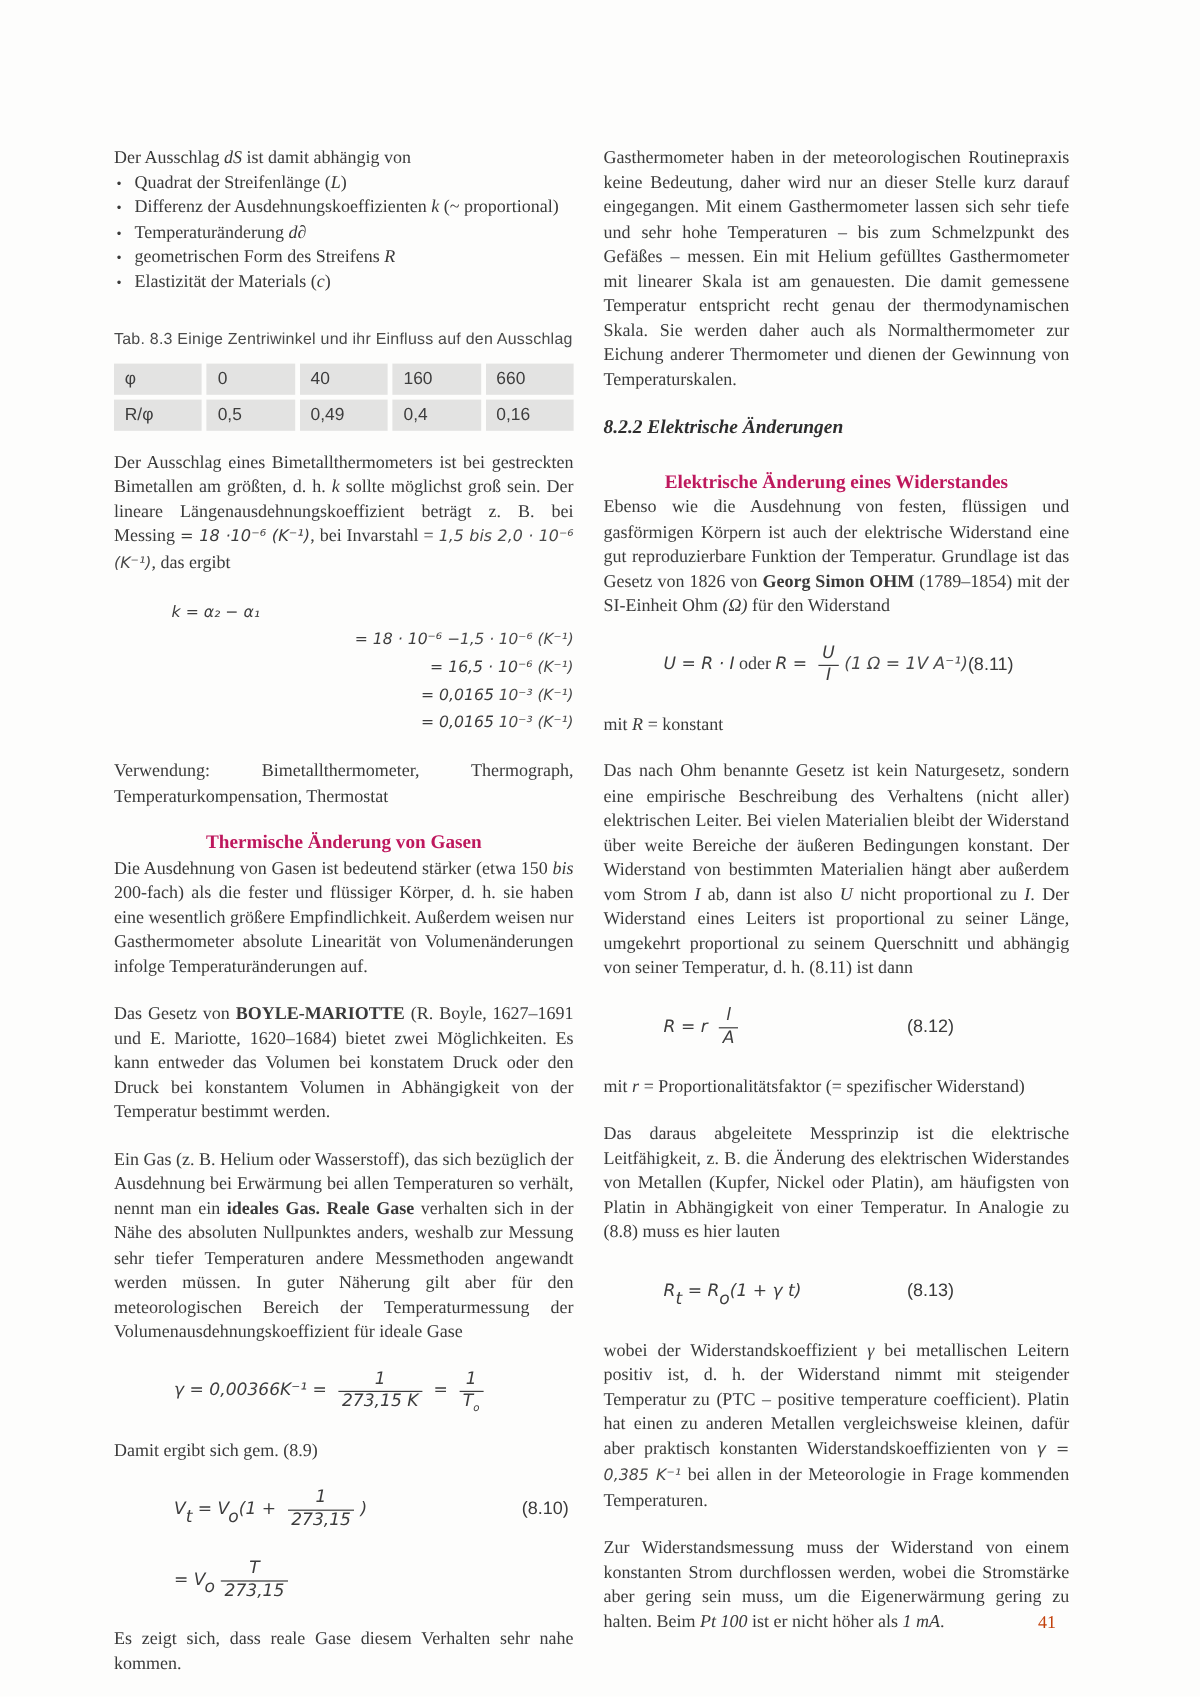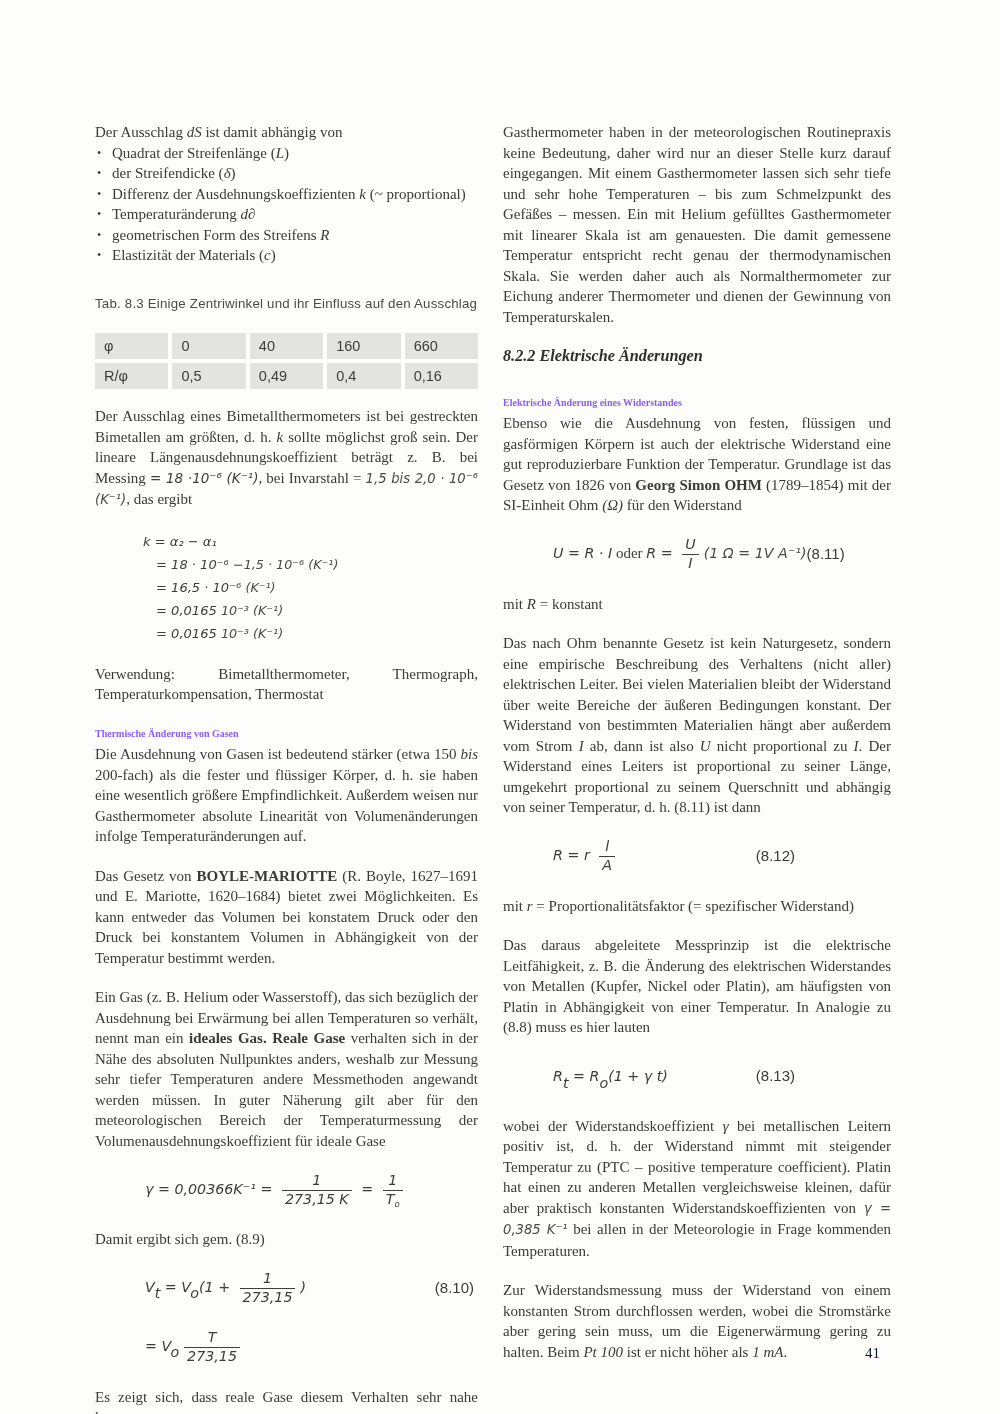--- a/index.html
+++ b/index.html
@@ -24,33 +24,33 @@
   }
   .col-right{width:388px;}
   .para{margin:0 0 19px 0;}
   .para.tight{margin-bottom:0;}
   .bullets{list-style:none;margin:0 0 28px 0;padding:0;}
   .bullets li{position:relative;padding-left:17px;text-align:left;}
   .bullets li::before{content:"•";position:absolute;left:2px;top:0;font-size:12px;color:#3a3a3a;}
   .tabcaption{
     font-family:"Liberation Sans","DejaVu Sans",sans-serif;
     font-size:13.3px;color:#4a4a4a;letter-spacing:.2px;
-    margin:0 0 19px 0;text-align:left;
+    margin:0 0 9px 0;text-align:left;
   }
   .dtable{margin:0 0 17px 0;}
   .trow{display:flex;gap:4px;margin-bottom:4px;}
   .tcell{
     background:#e3e3e2;flex:1 1 0;
     height:26px;line-height:26px;
     padding-left:9px;font-size:14.5px;text-align:left;
     font-family:"Liberation Sans","DejaVu Sans",sans-serif;color:#3d3d3d;
   }
   .subhead{
-    font-size:10px;font-weight:bold;color:#8b5cf6;
-    margin:0;text-align:left;
+    font-size:16px;font-weight:bold;color:#be185d;
+    margin:0;text-align:center;
   }
   .subsec{
     font-size:16.2px;font-style:italic;font-weight:600;color:#2e2e2e;
     margin:4px 0 26px 0;text-align:left;
     font-family:"Liberation Serif","DejaVu Serif",serif;
   }
   
   .run-i{font-style:italic;}
   .run-b{font-weight:bold;}
   .run-mb{font-family:"DejaVu Sans","Liberation Sans",sans-serif;font-style:italic;font-weight:400;font-size:0.9em;color:#3d3d3d;}
@@ -69,37 +69,36 @@
   .fnum{display:block;border-bottom:1.4px solid #3d3d3d;padding:0 3px;line-height:1.25;}
   .fden{display:block;padding:0 3px;line-height:1.25;}
   .eqnum{margin-left:auto;font-size:15px;color:#3a3a3a;font-family:Liberation Sans, sans-serif;}
   .eqnum.offset{margin-right:96px;}
   .eqnum.near{margin-right:4px;}
   .kblock{
     margin:0 0 19px 48px;
     font-size:14.5px;
   }
   .k-line{line-height:22px;text-align:left;white-space:nowrap;}
-  .k-line + .k-line{padding-left:13px;}
+  .k-line + .k-line{padding-left:13px;text-align:right;}
   .pagenum{
     position:absolute;right:120px;bottom:52px;
-    font-size:15px;color:#0f172a;
+    font-size:15px;color:#c2410c;
   }
 </style>
 </head>
 <body>
 
 <div class="page">
   <div class="columns">
 
     <div class="col col-left">
       <p class="para tight"><span>Der Ausschlag </span><span class="run-i">dS</span><span> ist damit abhängig von</span></p>
       <ul class="bullets">
         <li><span>Quadrat der Streifenlänge (</span><span class="run-i">L</span><span>)</span></li>
-        <li><span>der Streifendicke (</span><span class="run-i">δ</span><span>)</span></li>
         <li><span>Differenz der Ausdehnungskoeffizienten </span><span class="run-i">k</span><span> (~ proportional)</span></li>
         <li><span>Temperaturänderung </span><span class="run-i">d∂</span></li>
         <li><span>geometrischen Form des Streifens </span><span class="run-i">R</span></li>
         <li><span>Elastizität der Materials (</span><span class="run-i">c</span><span>)</span></li>
       </ul>
 
       <div class="tabcaption">Tab. 8.3 Einige Zentriwinkel und ihr Einfluss auf den Ausschlag</div>
       <div class="dtable">
         <div class="trow">
           <div class="tcell">φ</div>

